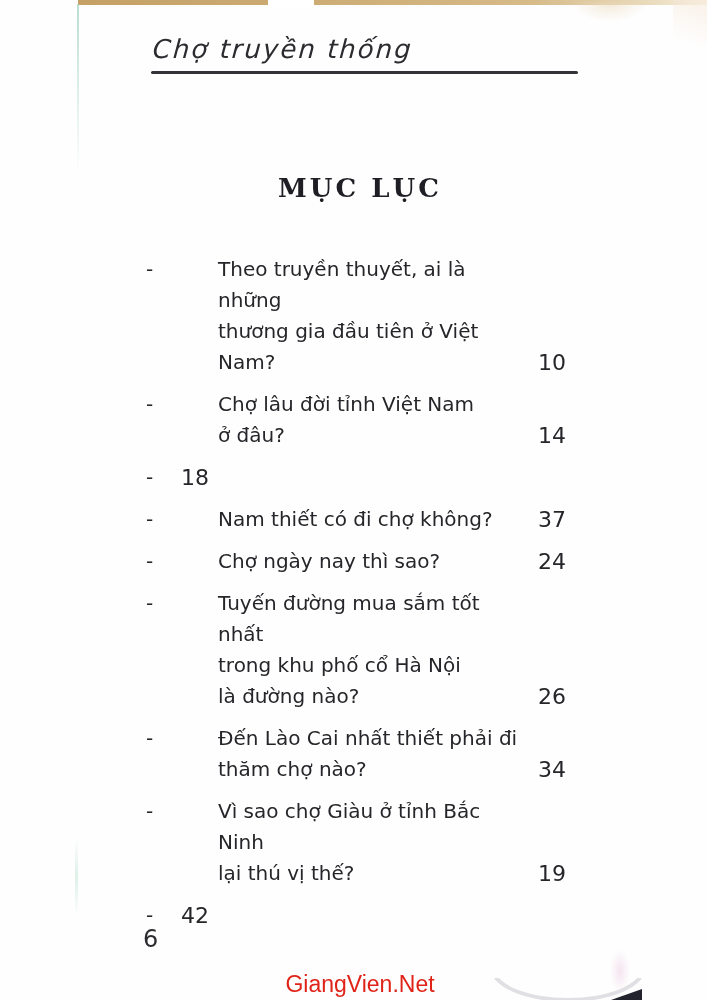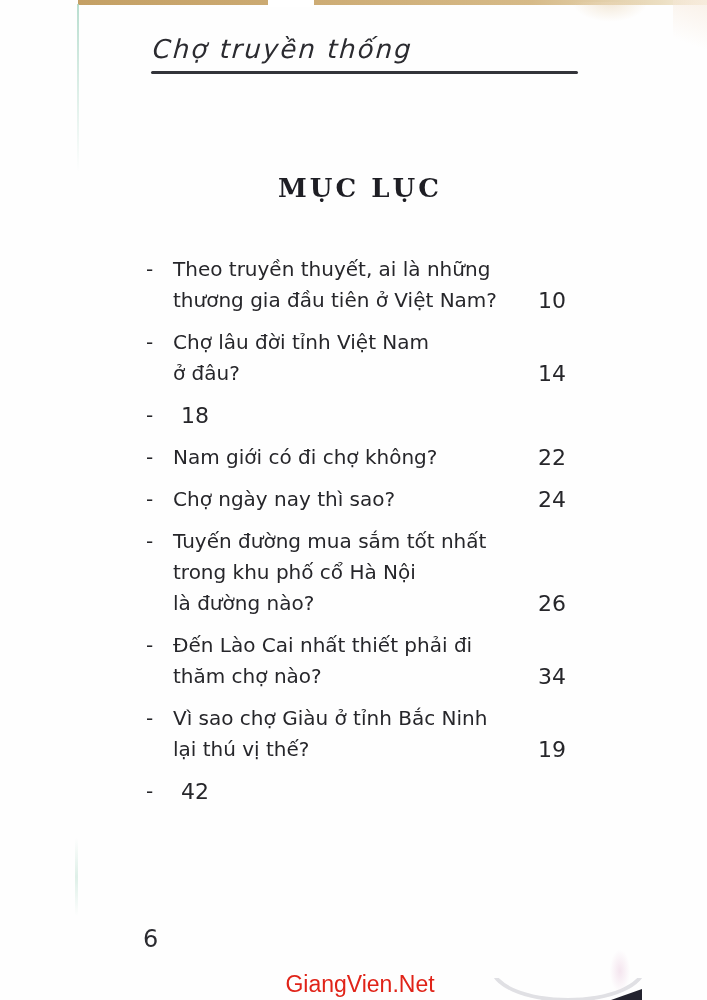--- a/index.html
+++ b/index.html
@@ -72,21 +72,21 @@
     color: #1e1e24;
   }
 
   
   .toc {
     position: absolute; left: 146px; top: 254px; width: 428px;
     font-size: 20px; line-height: 31px; color: #26262a;
   }
   .toc-item { display: flex; margin-bottom: 11px; }
   .toc-dash { flex: none; width: 27px; }
-  .toc-text { flex: 1; white-space: pre-line; }
+  .toc-text { flex: 1; white-space: pre-line; margin-left: 45px; }
   .toc-page { flex: none; align-self: flex-end; min-width: 44px; text-align: center; font-size: 22px; }
 
   
   .footer-page-number { position: absolute; left: 143px; top: 925px; font-size: 24px; color: #2b2b30; }
   .watermark {
     position: absolute; left: 146px; top: 941px; width: 428px; text-align: center;
     font-family: "Liberation Sans", sans-serif; font-size: 23px; font-weight: normal; margin-top: 30px;
   }
 </style>
 </head>
@@ -122,22 +122,22 @@
       <span class="toc-page">14</span>
     </div>
 
     <div class="toc-item">
       <span class="toc-dash">-</span>
       <span class="toc-page">18</span>
     </div>
 
     <div class="toc-item">
       <span class="toc-dash">-</span>
-      <div class="toc-text">Nam giới có đi chợ không?</div>
-      <span class="toc-page">22</span>
+      <div class="toc-text">Nam thiết có đi chợ không?</div>
+      <span class="toc-page">37</span>
     </div>
 
     <div class="toc-item">
       <span class="toc-dash">-</span>
       <div class="toc-text">Chợ ngày nay thì sao?</div>
       <span class="toc-page">24</span>
     </div>
 
     <div class="toc-item">
       <span class="toc-dash">-</span>

